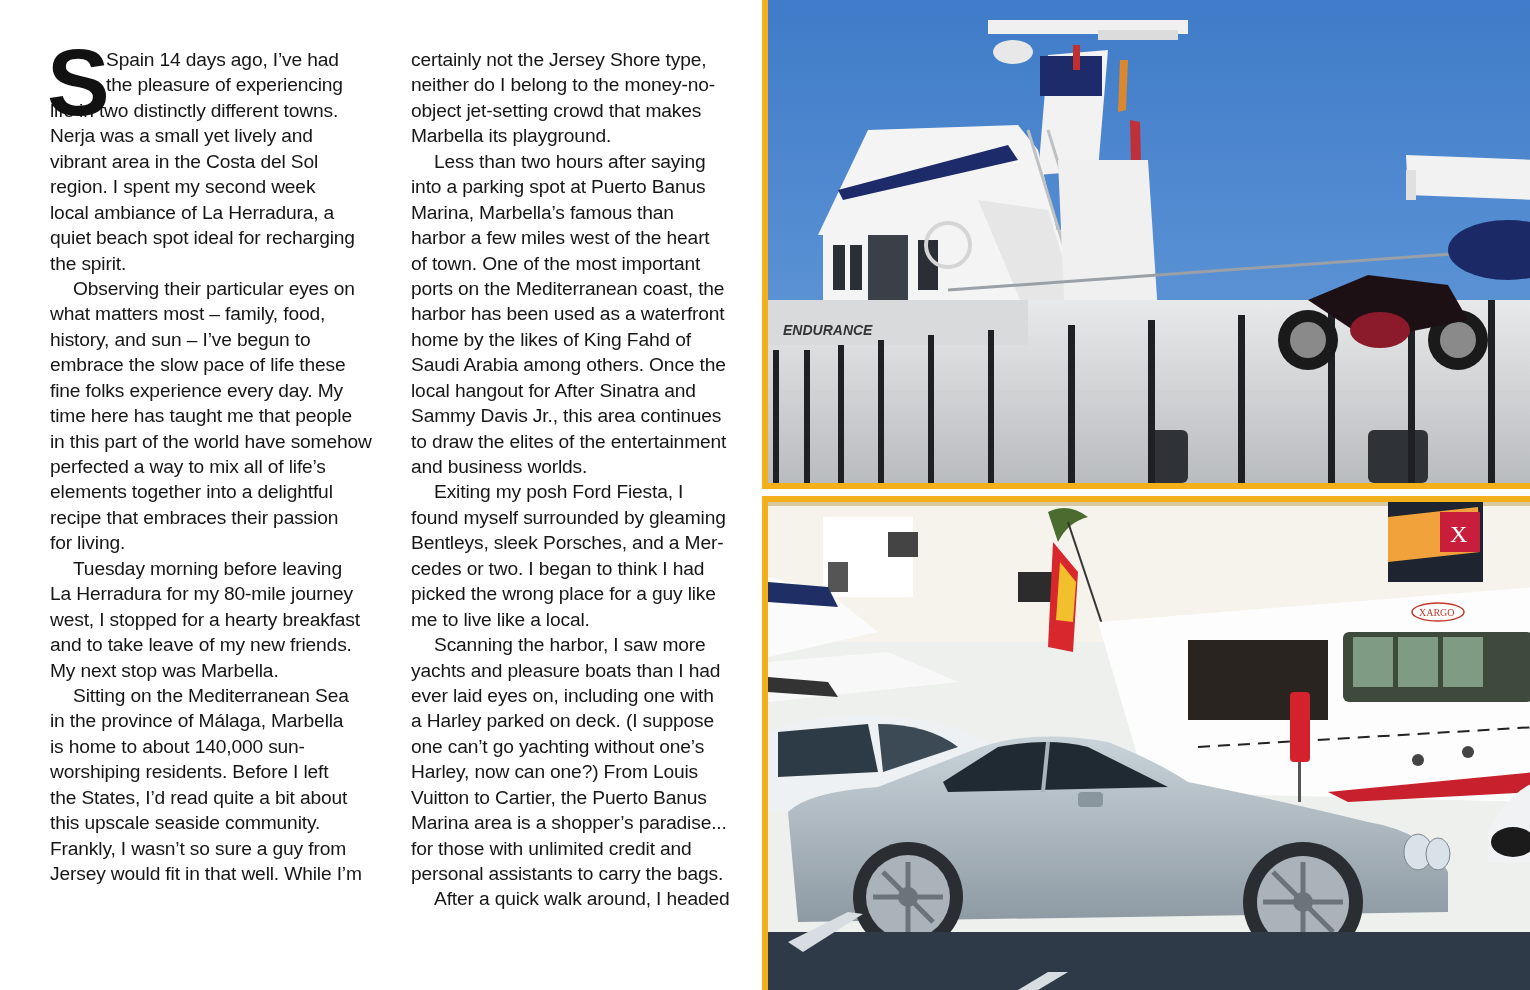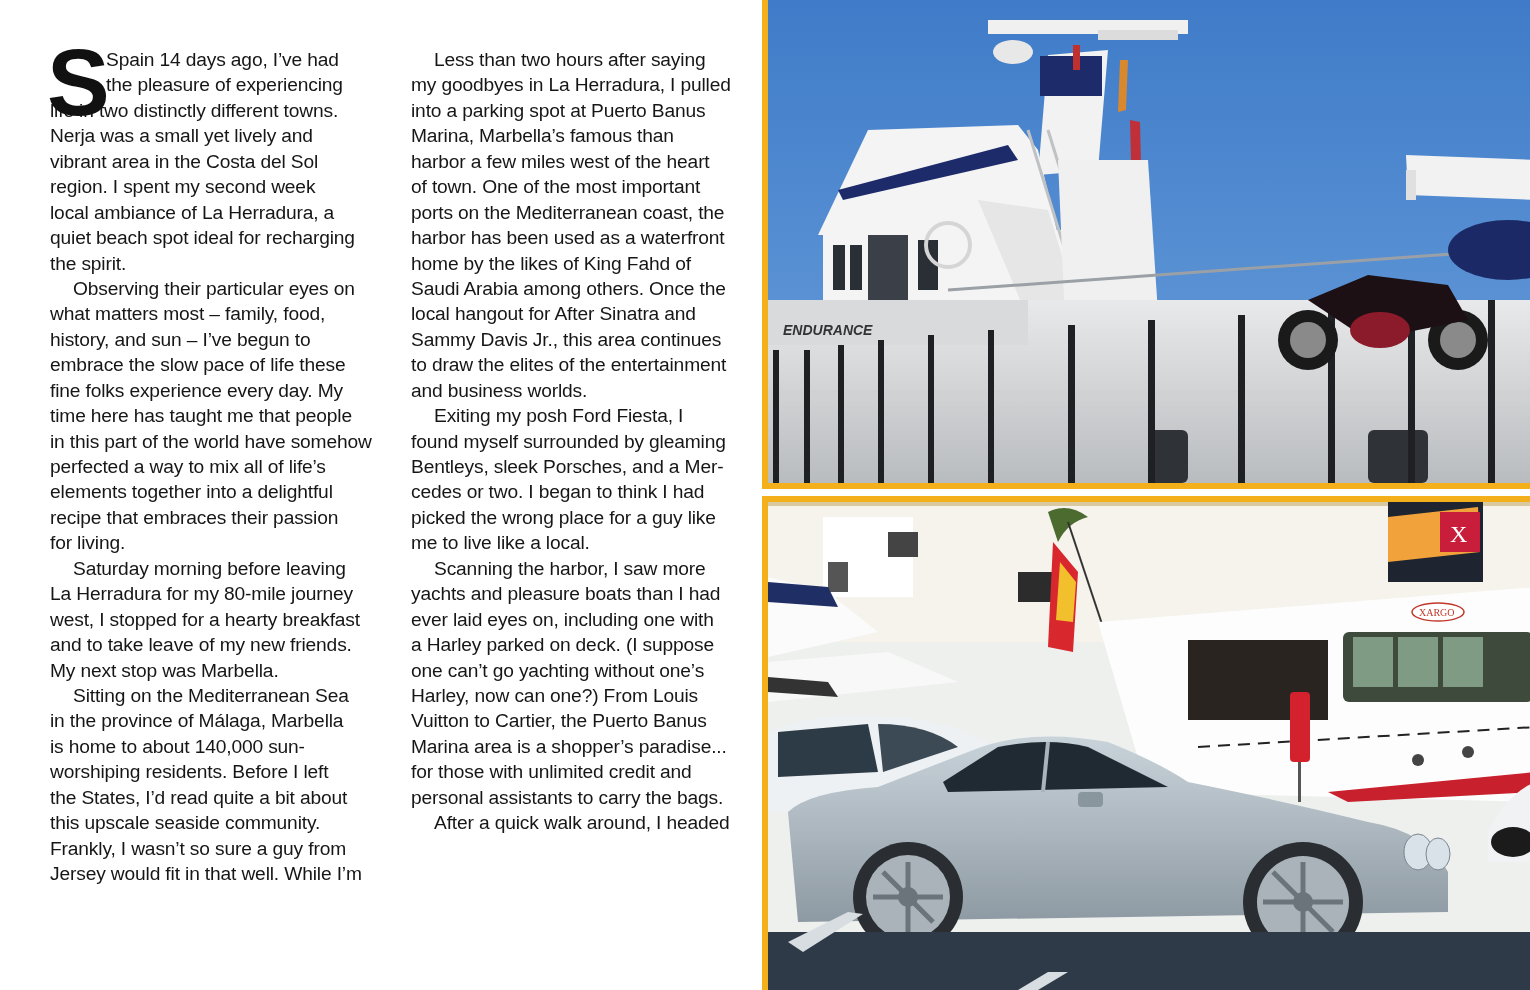--- a/index.html
+++ b/index.html
@@ -75,42 +75,47 @@
         <span class="line">embrace the slow pace of life these</span>
         <span class="line">fine folks experience every day. My</span>
         <span class="line">time here has taught me that people</span>
         <span class="line">in this part of the world have somehow</span>
         <span class="line">perfected a way to mix all of life’s</span>
         <span class="line">elements together into a delightful</span>
         <span class="line">recipe that embraces their passion</span>
         <span class="line">for living.</span>
       </div>
       <div class="para indent">
-        <span class="line">Saturday morning before leaving</span>
+        <span class="line">Tuesday morning before leaving</span>
         <span class="line">La Herradura for my 80-mile journey</span>
         <span class="line">west, I stopped for a hearty breakfast</span>
         <span class="line">and to take leave of my new friends.</span>
         <span class="line">My next stop was Marbella.</span>
       </div>
       <div class="para indent">
         <span class="line">Sitting on the Mediterranean Sea</span>
         <span class="line">in the province of Málaga, Marbella</span>
         <span class="line">is home to about 140,000 sun-</span>
         <span class="line">worshiping residents. Before I left</span>
         <span class="line">the States, I’d read quite a bit about</span>
         <span class="line">this upscale seaside community.</span>
         <span class="line">Frankly, I wasn’t so sure a guy from</span>
         <span class="line">Jersey would fit in that well. While I’m</span>
       </div>
     </div>
 
   <div class="column col-mid" id="col-mid">
+      <div class="para">
+        <span class="line">certainly not the Jersey Shore type,</span>
+        <span class="line">neither do I belong to the money-no-</span>
+        <span class="line">object jet-setting crowd that makes</span>
+        <span class="line">Marbella its playground.</span>
+      </div>
       <div class="para indent">
         <span class="line">Less than two hours after saying</span>
-        <span class="line">my goodbyes in La Herradura, I pulled</span>
         <span class="line">into a parking spot at Puerto Banus</span>
         <span class="line">Marina, Marbella’s famous than</span>
         <span class="line">harbor a few miles west of the heart</span>
         <span class="line">of town. One of the most important</span>
         <span class="line">ports on the Mediterranean coast, the</span>
         <span class="line">harbor has been used as a waterfront</span>
         <span class="line">home by the likes of King Fahd of</span>
         <span class="line">Saudi Arabia among others. Once the</span>
         <span class="line">local hangout for After Sinatra and</span>
         <span class="line">Sammy Davis Jr., this area continues</span>

